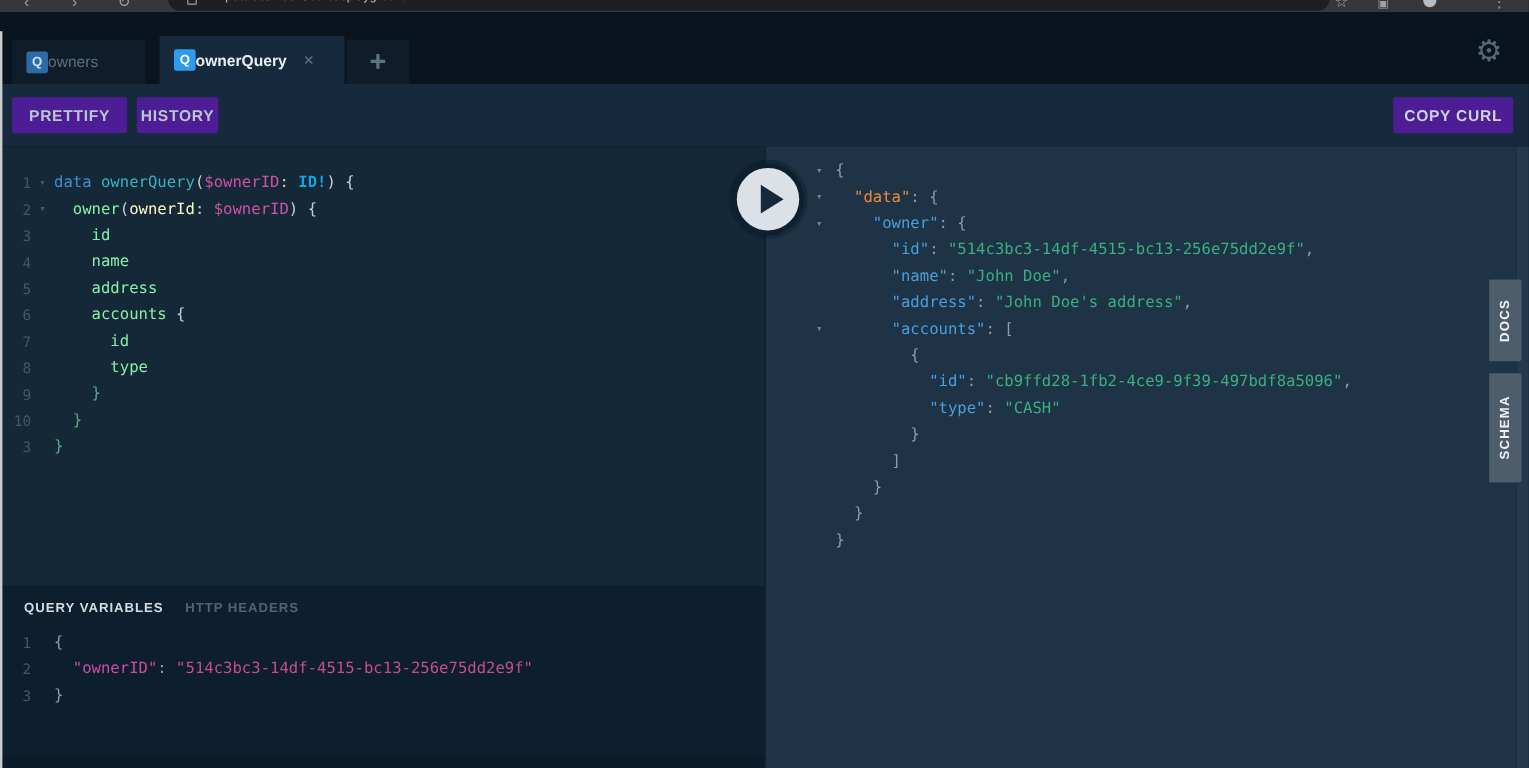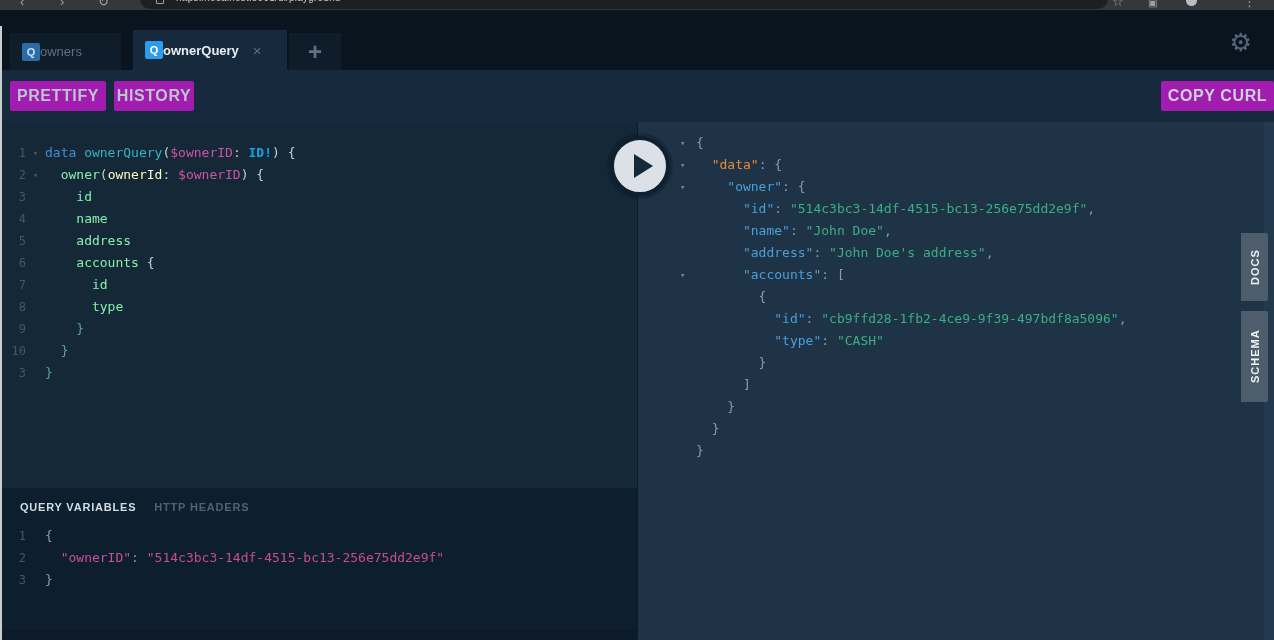--- a/index.html
+++ b/index.html
@@ -29,26 +29,26 @@
   .qbadge.active { background: #2d9cec; }
   .tab-label { font-size: 13px; }
   .tab-inactive .tab-label { color: #5a7081; }
   .tab-active .tab-label { color: #e9eef2; font-weight: bold; }
   .tab-close { margin-left: 14px; color: #5d7384; font-size: 15px; }
   .plus-glyph { color: #5d7384; font-size: 24px; font-weight: bold; line-height: 1; }
   .gear { position: absolute; right: 22px; top: 18px; font-size: 25px; color: #56697a; cursor: pointer; }
 
   
   .toolbar { position: absolute; left: 0; top: 70px; width: 1274px; height: 52px; background: #17293c; }
-  .tbtn { position: absolute; top: 11px; height: 30px; background: #a21caf; border: none;
-    color: #bac6cf; font-family: "Liberation Sans", sans-serif; font-size: 16px; font-weight: bold;
+  .tbtn { position: absolute; top: 11px; height: 30px; background: #4c1d95; border: none;
+    color: #bac6cf; font-family: "Liberation Sans", sans-serif; font-size: 13px; font-weight: bold;
     letter-spacing: 0.6px; border-radius: 2px; cursor: pointer; display: flex; align-items: center; justify-content: center; }
   .btn-prettify { left: 10px; width: 96px; }
-  .btn-history { left: 114px; width: 80px; }
-  .btn-copycurl { left: 1161px; width: 113px; color: #c9d3da; }
+  .btn-history { left: 114px; width: 68px; }
+  .btn-copycurl { left: 1161px; width: 100px; color: #c9d3da; }
   .endpoint { position: absolute; left: 202px; top: 11px; width: 948px; height: 30px;
     background: #0b1b2a; border-radius: 3px; display: flex; align-items: center; cursor: text; }
   .endpoint .dot { width: 7px; height: 7px; border-radius: 50%; background: #5d7181; margin-left: 14px; }
   .endpoint .etxt { margin-left: 11px; font-size: 12.5px; color: #cdd6dd; }
 
   
   .main { position: absolute; left: 0; top: 122px; width: 1274px; height: 518px; }
   .editor-pane { position: absolute; left: 0; top: 0; width: 637px; height: 518px; background: #152837; }
   .resp-pane { position: absolute; left: 637px; top: 0; width: 627px; height: 518px;
     background: #1e3345; border-left: 1px solid #0d1b28; }

